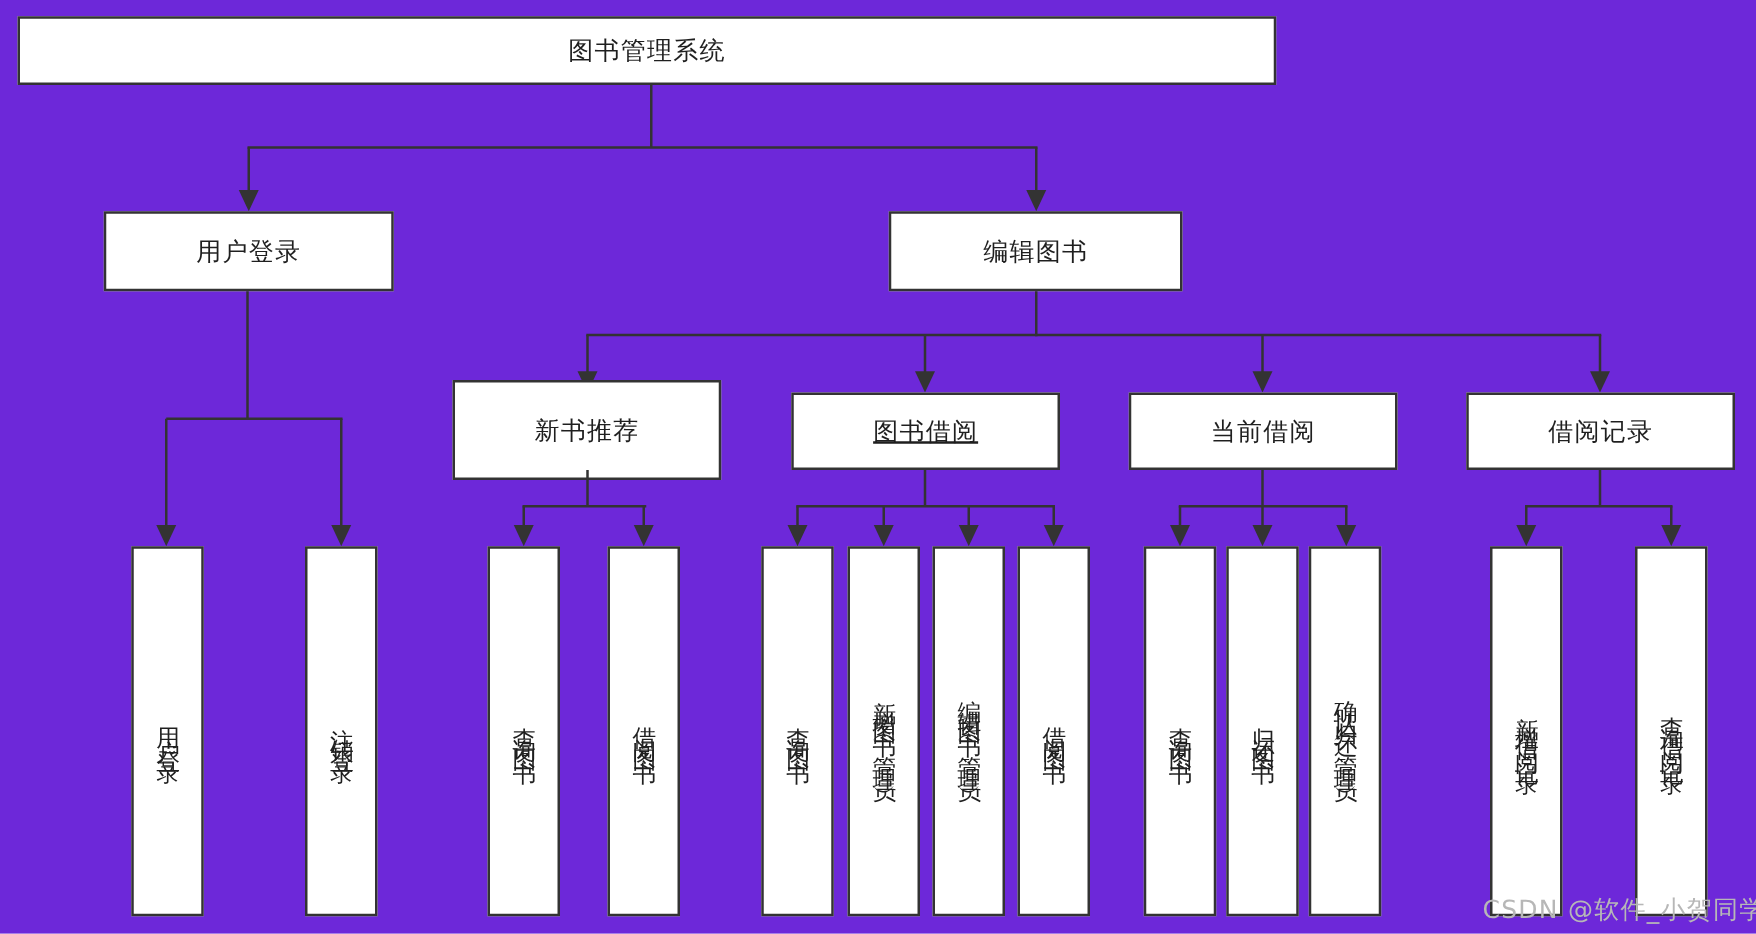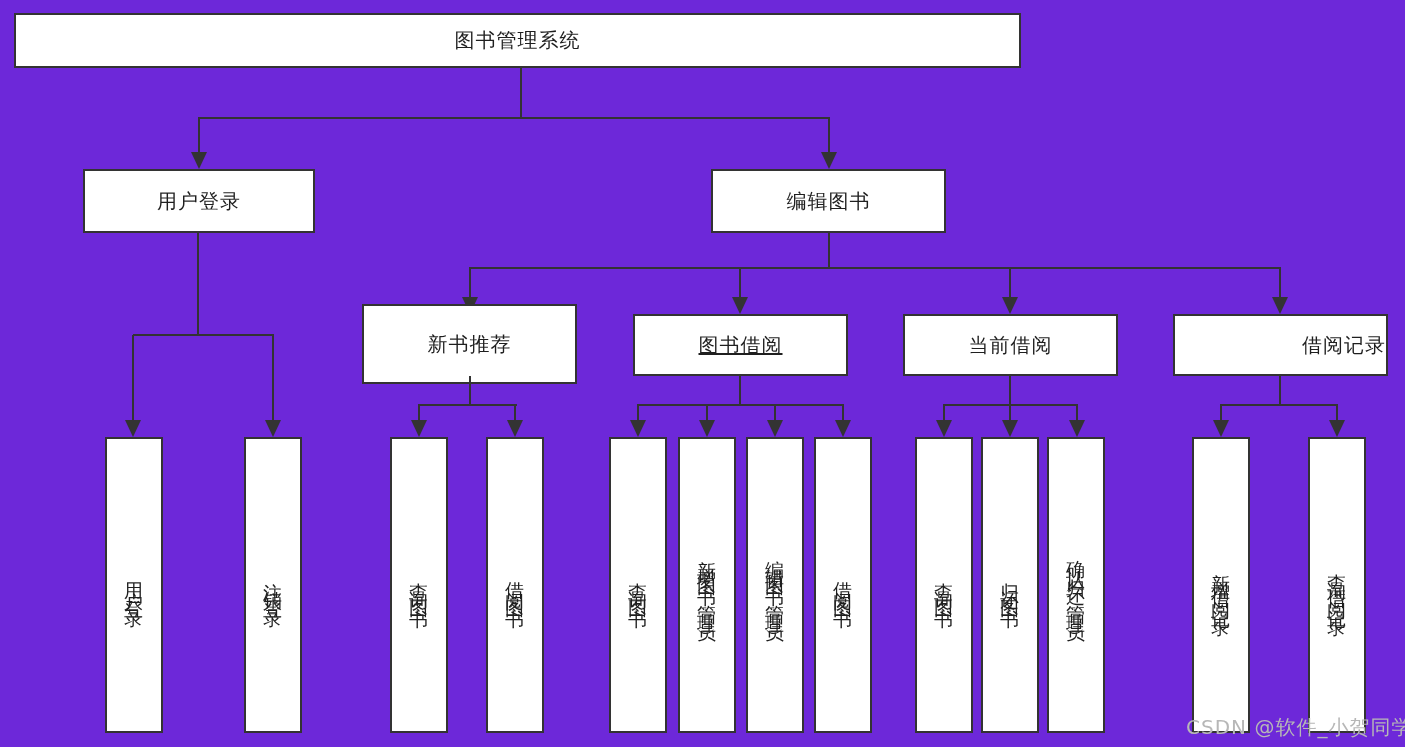--- a/index.html
+++ b/index.html
@@ -105,21 +105,21 @@
 
   <div class="box" style="left:362px;top:304px;width:215px;height:80px;">
     <span class="hlabel">新书推荐</span>
   </div>
   <div class="box" style="left:633px;top:314px;width:215px;height:62px;text-decoration:underline;">
     <span class="hlabel">图书借阅</span>
   </div>
   <div class="box" style="left:903px;top:314px;width:215px;height:62px;">
     <span class="hlabel">当前借阅</span>
   </div>
-  <div class="box" style="left:1173px;top:314px;width:215px;height:62px;justify-content:flex-end;">
+  <div class="box" style="left:1173px;top:314px;width:215px;height:62px;">
     <span class="hlabel">借阅记录</span>
   </div>
 
   <div class="vline" style="left:469px;top:376px;height:29px;"></div>
   <div class="hline" style="left:418px;top:404px;width:99px;"></div>
   <div class="arrow" style="left:411px;top:405px;height:32px;">
       <span class="shaft"></span>
       <span class="head"></span>
     </div>
   <div class="arrow" style="left:507px;top:405px;height:32px;">

